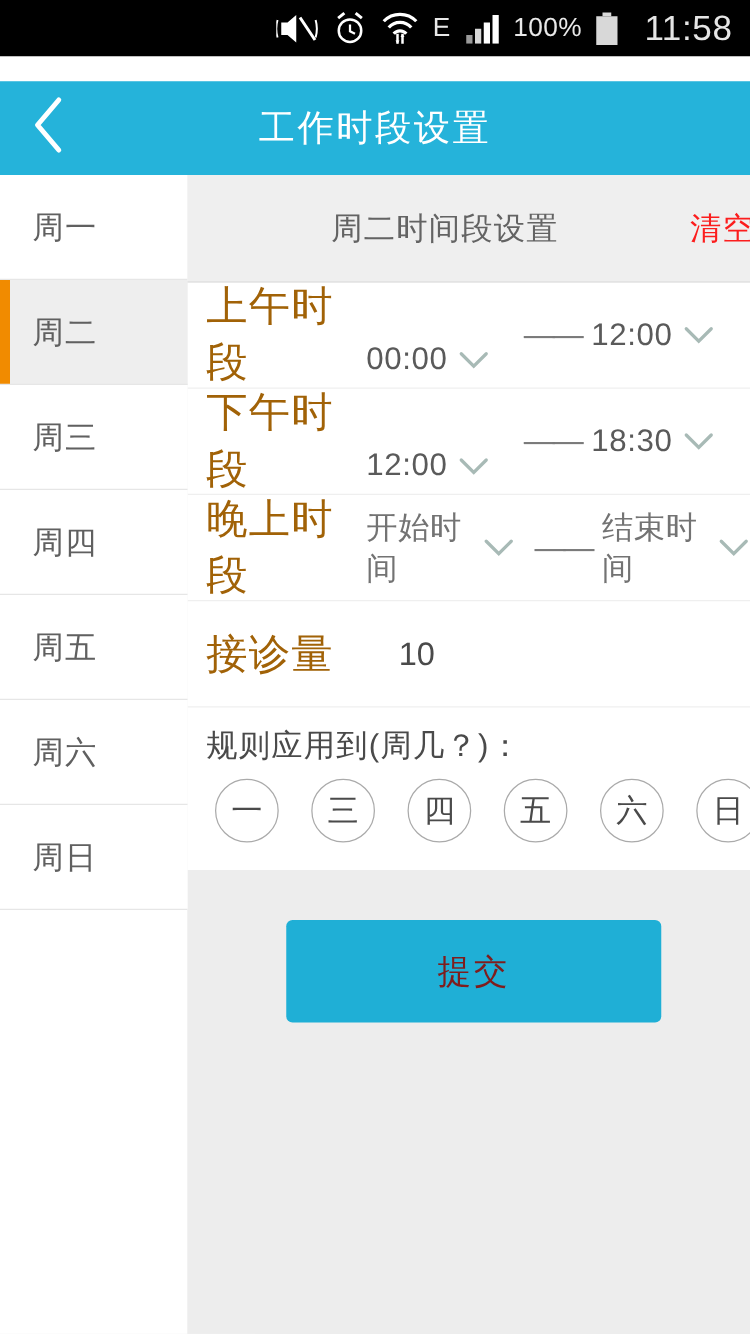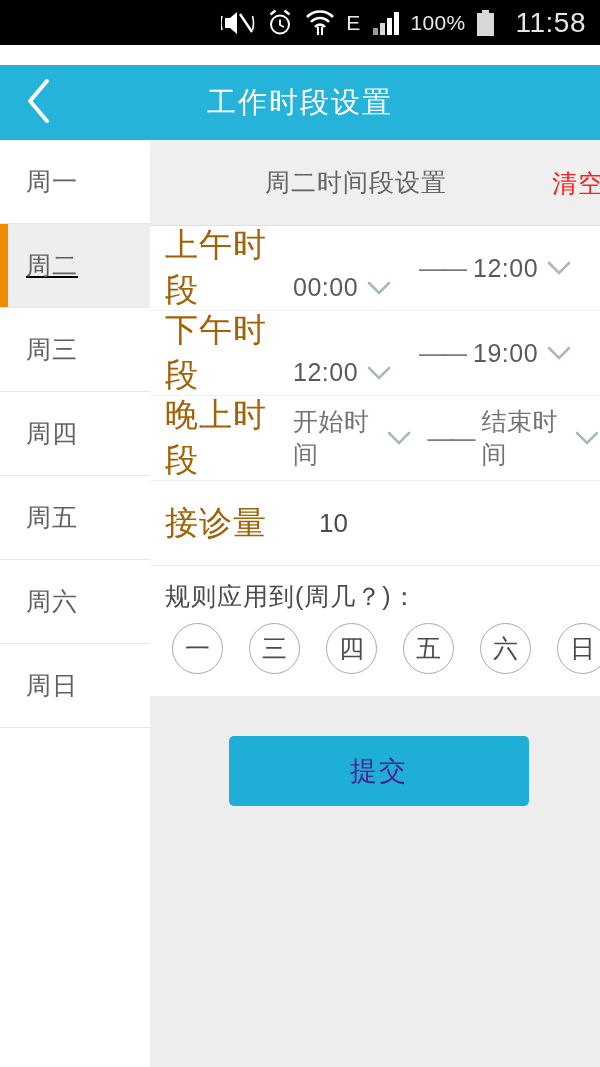--- a/index.html
+++ b/index.html
@@ -39,21 +39,21 @@
   .body-wrap{ display:flex; height:947px; background:#ededed;border-radius:12px; }
 
   
   .sidebar{ width:150px; background:#ffffff; flex:0 0 150px; }
   .side-item{
     height:84px; display:flex; align-items:center;
     border-bottom:1px solid #e6e6e6; position:relative;
     padding-left:26px; cursor:pointer; background:#ffffff;
   }
   .side-item .lbl{ font-size:25px; color:#606060; letter-spacing:1px; }
-  .side-item.active{ background:#eeeeee;text-decoration:underline; }
+  .side-item.active{ background:#eeeeee; }
   .side-item.active::before{
     content:""; position:absolute; left:0; top:0; bottom:0; width:8px; background:#F18B00;
   }
   .side-fill{ background:#ffffff; flex:1 1 auto; }
 
   
   .content{ flex:1 1 auto; background:#ededed; display:flex; flex-direction:column; }
   .content-head{
     height:86px; background:#efefef; display:flex; align-items:center;
     position:relative; border-bottom:1px solid #e0e0e0;
@@ -92,23 +92,23 @@
     display:flex; align-items:center; gap:26px; padding:6px 0 22px 22px;
   }
   .circle{
     width:51px; height:51px; border-radius:50%; border:1px solid #aaaaaa;
     display:flex; align-items:center; justify-content:center;
     font-size:25px; color:#4a4a4a; cursor:pointer; background:#fff;
   }
 
   .submit-wrap{ padding:40px 0 0 0; display:flex; justify-content:center; }
   .submit-btn{
-    width:300px; height:70px; background:#1FAFD6; border-radius:5px;
+    width:300px; height:82px; background:#1FAFD6; border-radius:5px;
     display:flex; align-items:center; justify-content:center;
-    color:#4c1d95; font-size:27px; letter-spacing:2px; cursor:pointer; border:none;
+    color:#7f1d1d; font-size:27px; letter-spacing:2px; cursor:pointer; border:none;
     font-family:"Liberation Sans","DejaVu Sans",sans-serif;
   }
 </style>
 </head>
 <body>
 
 <div id="app">
 
   <div class="statusbar">
     <div class="st-icons">
@@ -236,21 +236,21 @@
           <span class="tfield w1">
             <span class="tval">12:00</span>
             <span class="chev">
               <svg width="30" height="20" viewBox="0 0 30 20">
                   <path d="M5 5 L15 15 L25 5" stroke="#a8bab6" stroke-width="2.6" fill="none" stroke-linecap="round"></path>
                 </svg>
             </span>
           </span>
           <span class="dashsep">——</span>
           <span class="tfield w2">
-            <span class="tval">19:00</span>
+            <span class="tval">18:30</span>
             <span class="chev">
               <svg width="30" height="20" viewBox="0 0 30 20">
                   <path d="M5 5 L15 15 L25 5" stroke="#a8bab6" stroke-width="2.6" fill="none" stroke-linecap="round"></path>
                 </svg>
             </span>
           </span>
         </div>
 
         <div class="row">
           <span class="row-label">晚上时段</span>

